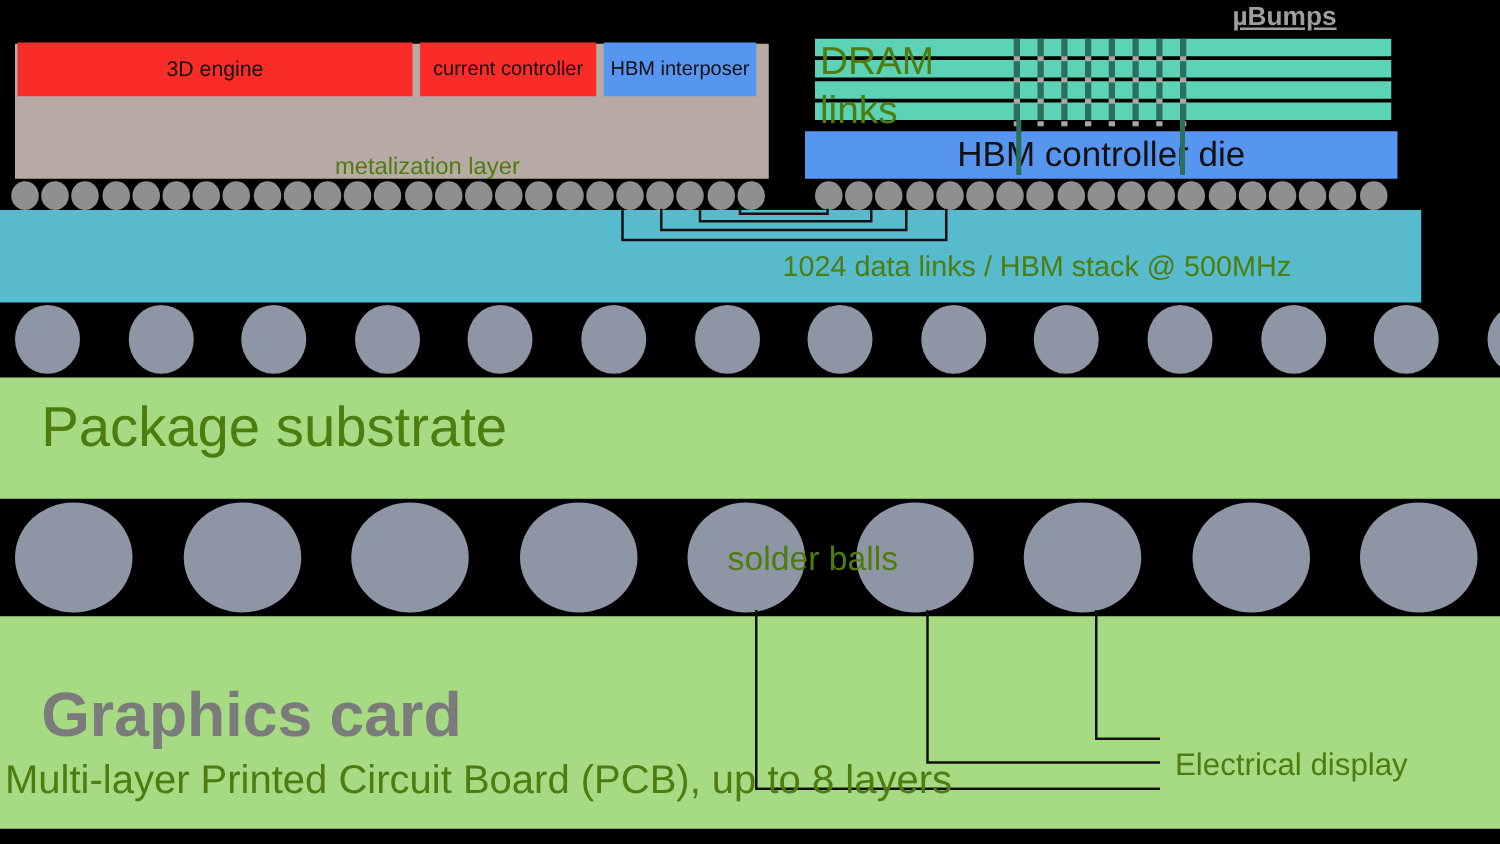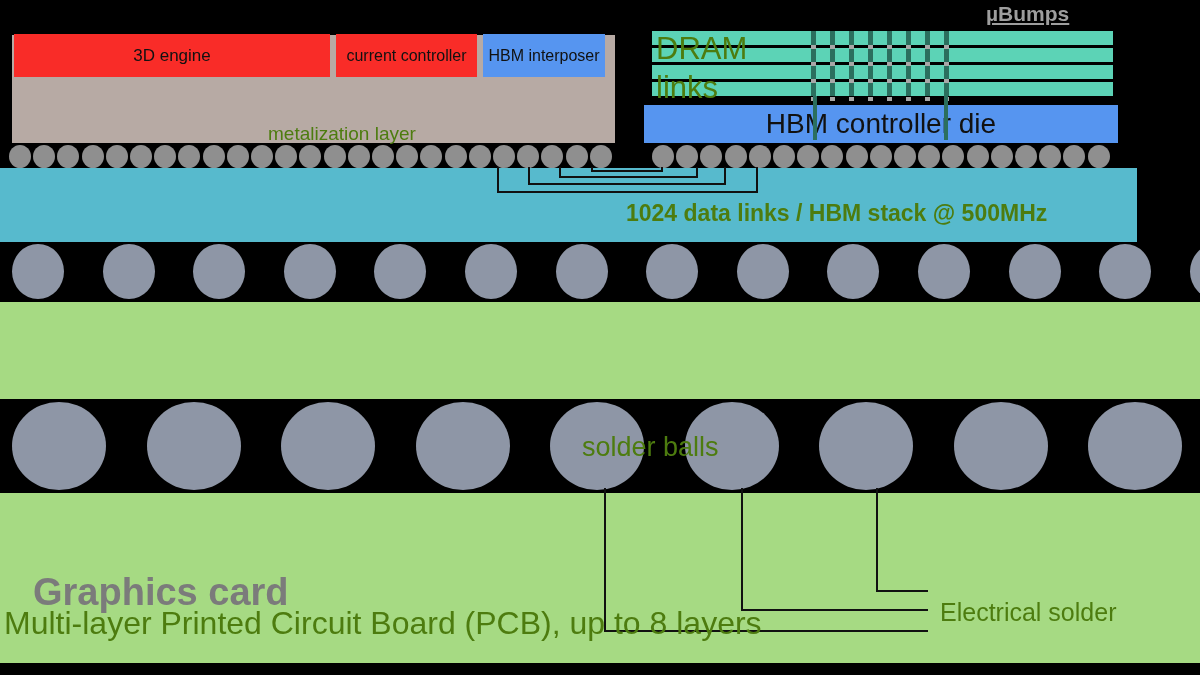--- a/index.html
+++ b/index.html
@@ -23,26 +23,26 @@
   .ubumps-caption{left:986px;top:2px;font-size:21px;font-weight:600;color:var(--ubump-label);text-decoration:underline;}
   .dram-bar{position:absolute;left:652px;width:461px;height:14px;background:var(--dram-teal);z-index:10;}
   .dram-word1{left:656px;top:31px;font-size:31px;z-index:40;}
   .dram-word2{left:656px;top:70px;font-size:31px;z-index:40;}
   .hbm-die{left:644px;top:105px;width:474px;height:38px;background:var(--blue-block);z-index:10;
            display:flex;align-items:center;justify-content:center;font-size:28px;color:#111;}
   .hbm-die span{z-index:45;}
   
   .interposer{left:0;top:168px;width:1137px;height:74px;background:var(--interposer-teal);z-index:5;}
   .interposer-label{left:30px;top:176px;font-size:45px;}
-  .links-label{left:626px;top:200px;font-size:23px;font-weight:bold;}
+  .links-label{left:626px;top:200px;font-size:23px;}
   .substrate{left:0;top:302px;width:1200px;height:97px;background:var(--board-green);z-index:5;}
   .substrate-label{left:33px;top:316px;font-size:45px;}
   .solder-label{left:582px;top:432px;font-size:27px;}
   .card{left:0;top:493px;width:1200px;height:170px;background:var(--board-green);z-index:5;}
-  .card-title{left:33px;top:543px;font-size:38px;font-weight:bold;color:var(--card-text);margin-top:28px;}
+  .card-title{left:33px;top:543px;font-size:50px;font-weight:bold;color:var(--card-text);}
   .pcb-label{left:4px;top:605px;font-size:32px;}
   .callout{left:940px;font-size:25px;}
   .callout-0{top:567px;}
   .callout-1{top:598px;}
   .callout-2{top:629px;}
   
   .bump{position:absolute;border-radius:50%;z-index:25;}
   .rect{position:absolute;z-index:30;}
   svg.overlay{position:absolute;left:0;top:0;z-index:50;pointer-events:none;}
 </style>
@@ -73,27 +73,28 @@
   <div class="label dram-word2">links</div>
 
   <div class="abs hbm-die">
     <span>HBM controller die</span>
   </div>
 
   <div class="abs interposer"></div>
   <div class="label links-label">1024 data links / HBM stack @ 500MHz</div>
 
   <div class="abs substrate"></div>
+  <div class="label substrate-label">Package substrate</div>
 
   <div class="label solder-label">solder balls</div>
 
   <div class="abs card"></div>
   <div class="label card-title">Graphics card</div>
   <div class="label pcb-label">Multi-layer Printed Circuit Board (PCB), up to 8 layers</div>
-  <div class="label callout callout-1">Electrical solder</div>
+  <div class="label callout callout-1">Electrical display</div>
 
   <svg class="overlay" width="1200" height="675" viewBox="0 0 1200 675">
     <g fill="none" stroke="#111" stroke-width="2">
       <path d="M592 167 L592 171 L662 171 L662 167"></path>
       <path d="M560 167 L560 177 L697 177 L697 167"></path>
       <path d="M529 167 L529 184 L725 184 L725 167"></path>
       <path d="M498 167 L498 192 L757 192 L757 167"></path>
     </g>
     <g fill="none" stroke="#111" stroke-width="2">
       <path d="M877 488 L877 591 L928 591"></path>

